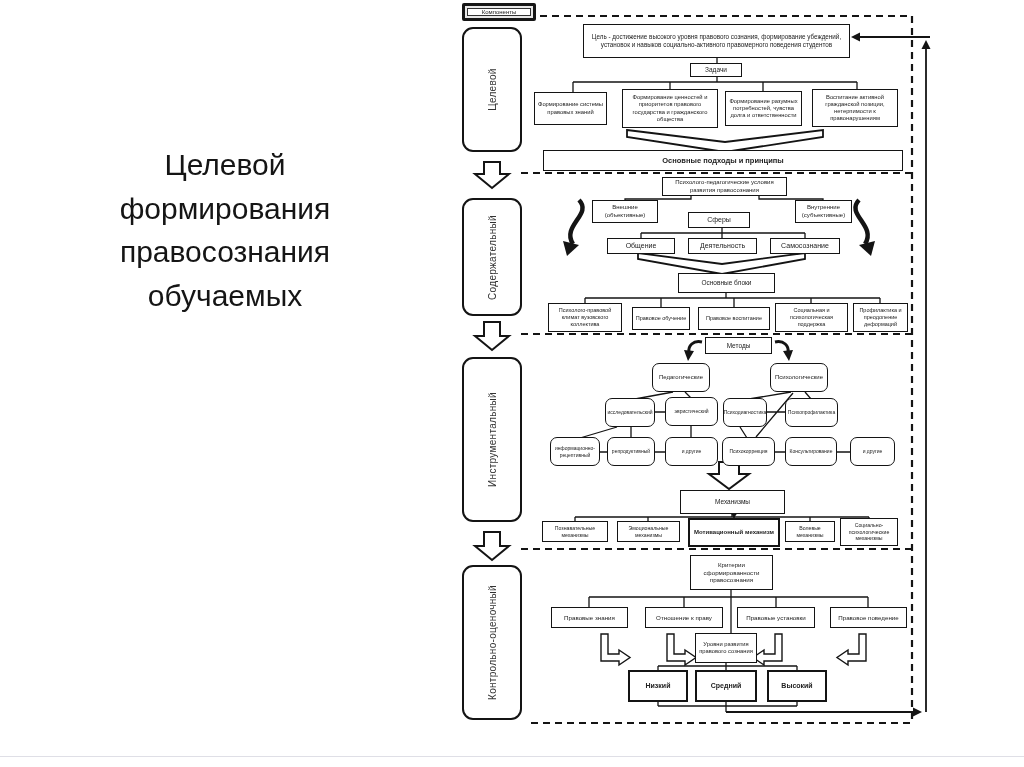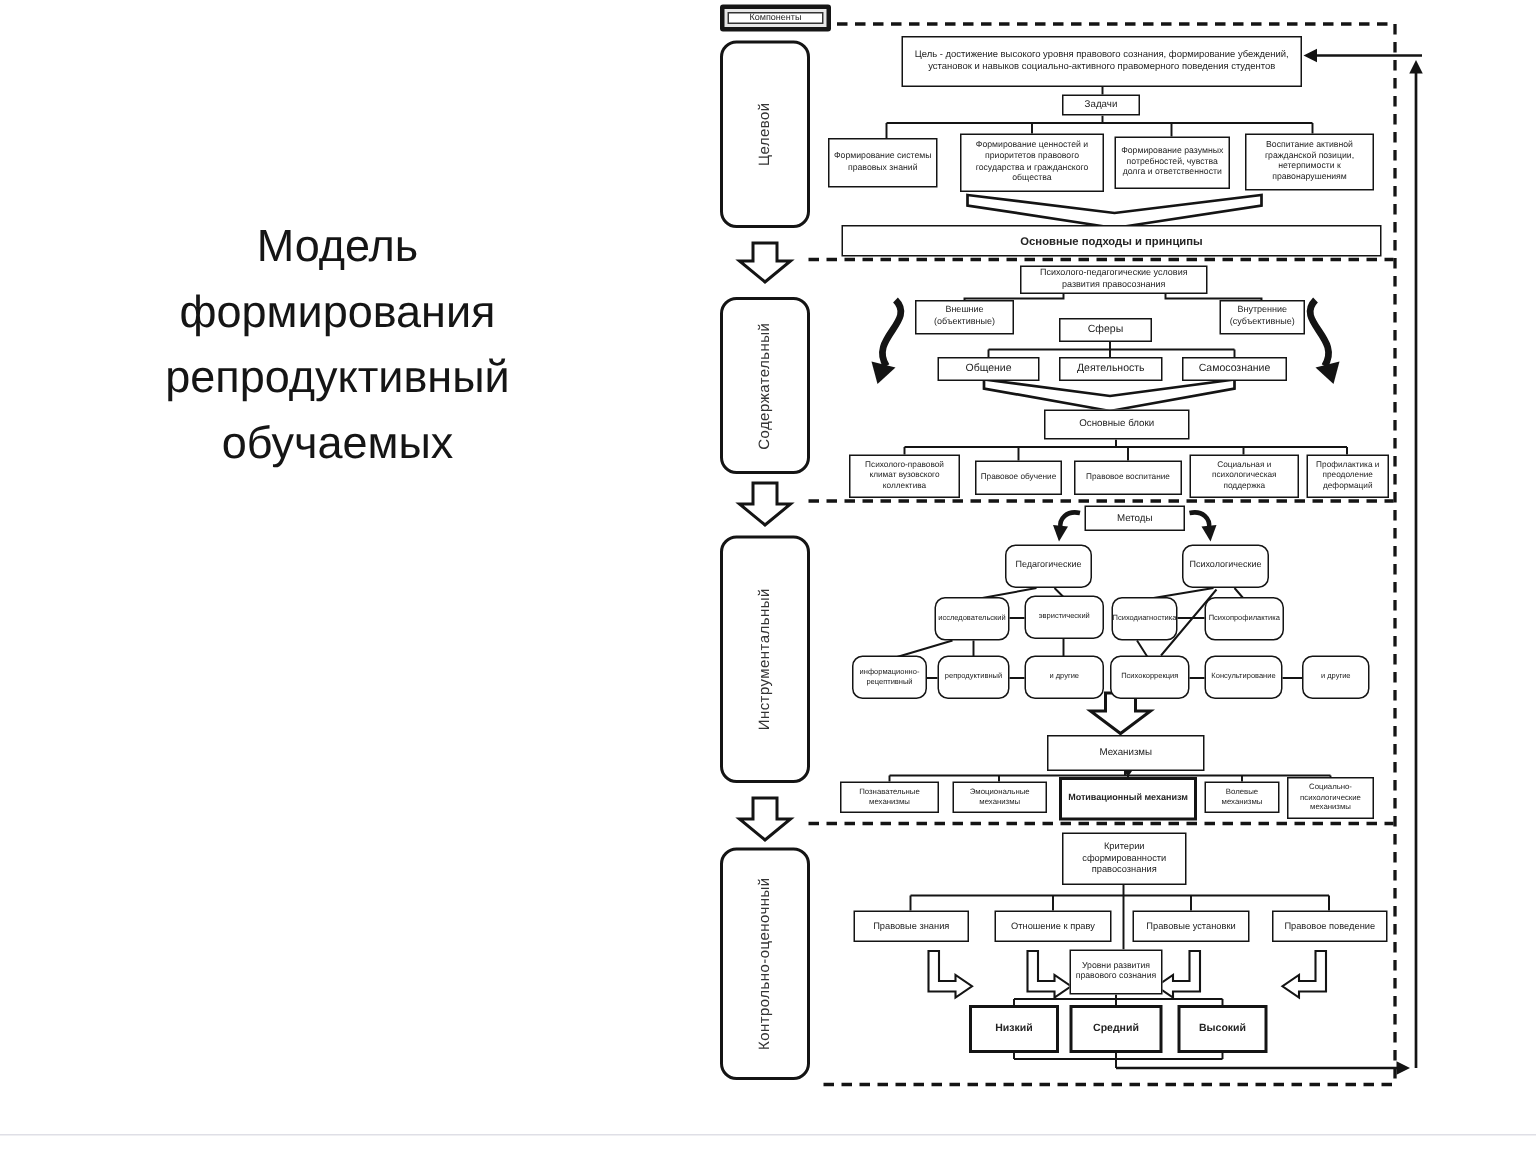--- a/index.html
+++ b/index.html
@@ -5,21 +5,21 @@
   html,body{margin:0;padding:0;}
   body{
     width:1024px;height:767px;position:relative;background:#ffffff;
     font-family:"Liberation Sans","DejaVu Sans",sans-serif;color:#1a1a1a;overflow:hidden;
   }
   .slide-title{
     position:absolute;left:80px;top:143px;width:290px;
     font-size:30px;line-height:1.45;text-align:center;font-weight:400;color:#151515;
   }
   .bottom-rule{position:absolute;left:0;top:756px;width:1024px;height:1px;background:#dfdfe6;}
-  .chart{position:absolute;left:473px;top:0;width:480px;height:740px;}
+  .chart{position:absolute;left:455px;top:0;width:480px;height:740px;}
   .chart svg{position:absolute;left:0;top:0;z-index:1;}
   .bx{
     position:absolute;z-index:2;box-sizing:border-box;background:#fff;border:1.3px solid #141414;
     display:flex;align-items:center;justify-content:center;text-align:center;
     font-size:6px;line-height:1.22;padding:1px 2px;color:#222;
   }
   .rnd{border-radius:7px;border-width:1.6px;}
   .comp{
     position:absolute;z-index:2;box-sizing:border-box;background:#fff;border:2.5px solid #141414;
     border-radius:11px;display:flex;align-items:center;justify-content:center;
@@ -31,21 +31,21 @@
   }
   .hdrbox .inner{
     width:100%;height:100%;box-sizing:border-box;border:1px solid #333;background:#fff;
     display:flex;align-items:center;justify-content:center;font-size:6px;color:#222;
   }
   .b{font-weight:bold;}
 </style>
 </head>
 <body>
 
-<div class="slide-title">Модель формирования репродуктивный обучаемых</div>
+<div class="slide-title">Целевой формирования правосознания обучаемых</div>
 <div class="bottom-rule"></div>
 
 <div class="chart">
 
   <svg width="480" height="740" viewBox="0 0 480 740">
 
     <g stroke="#141414" stroke-width="2.2" stroke-dasharray="7,5" fill="none">
       <path d="M85,16 H457"></path>
       <path d="M457,16 V723"></path>
       <path d="M76,723 H457"></path>

